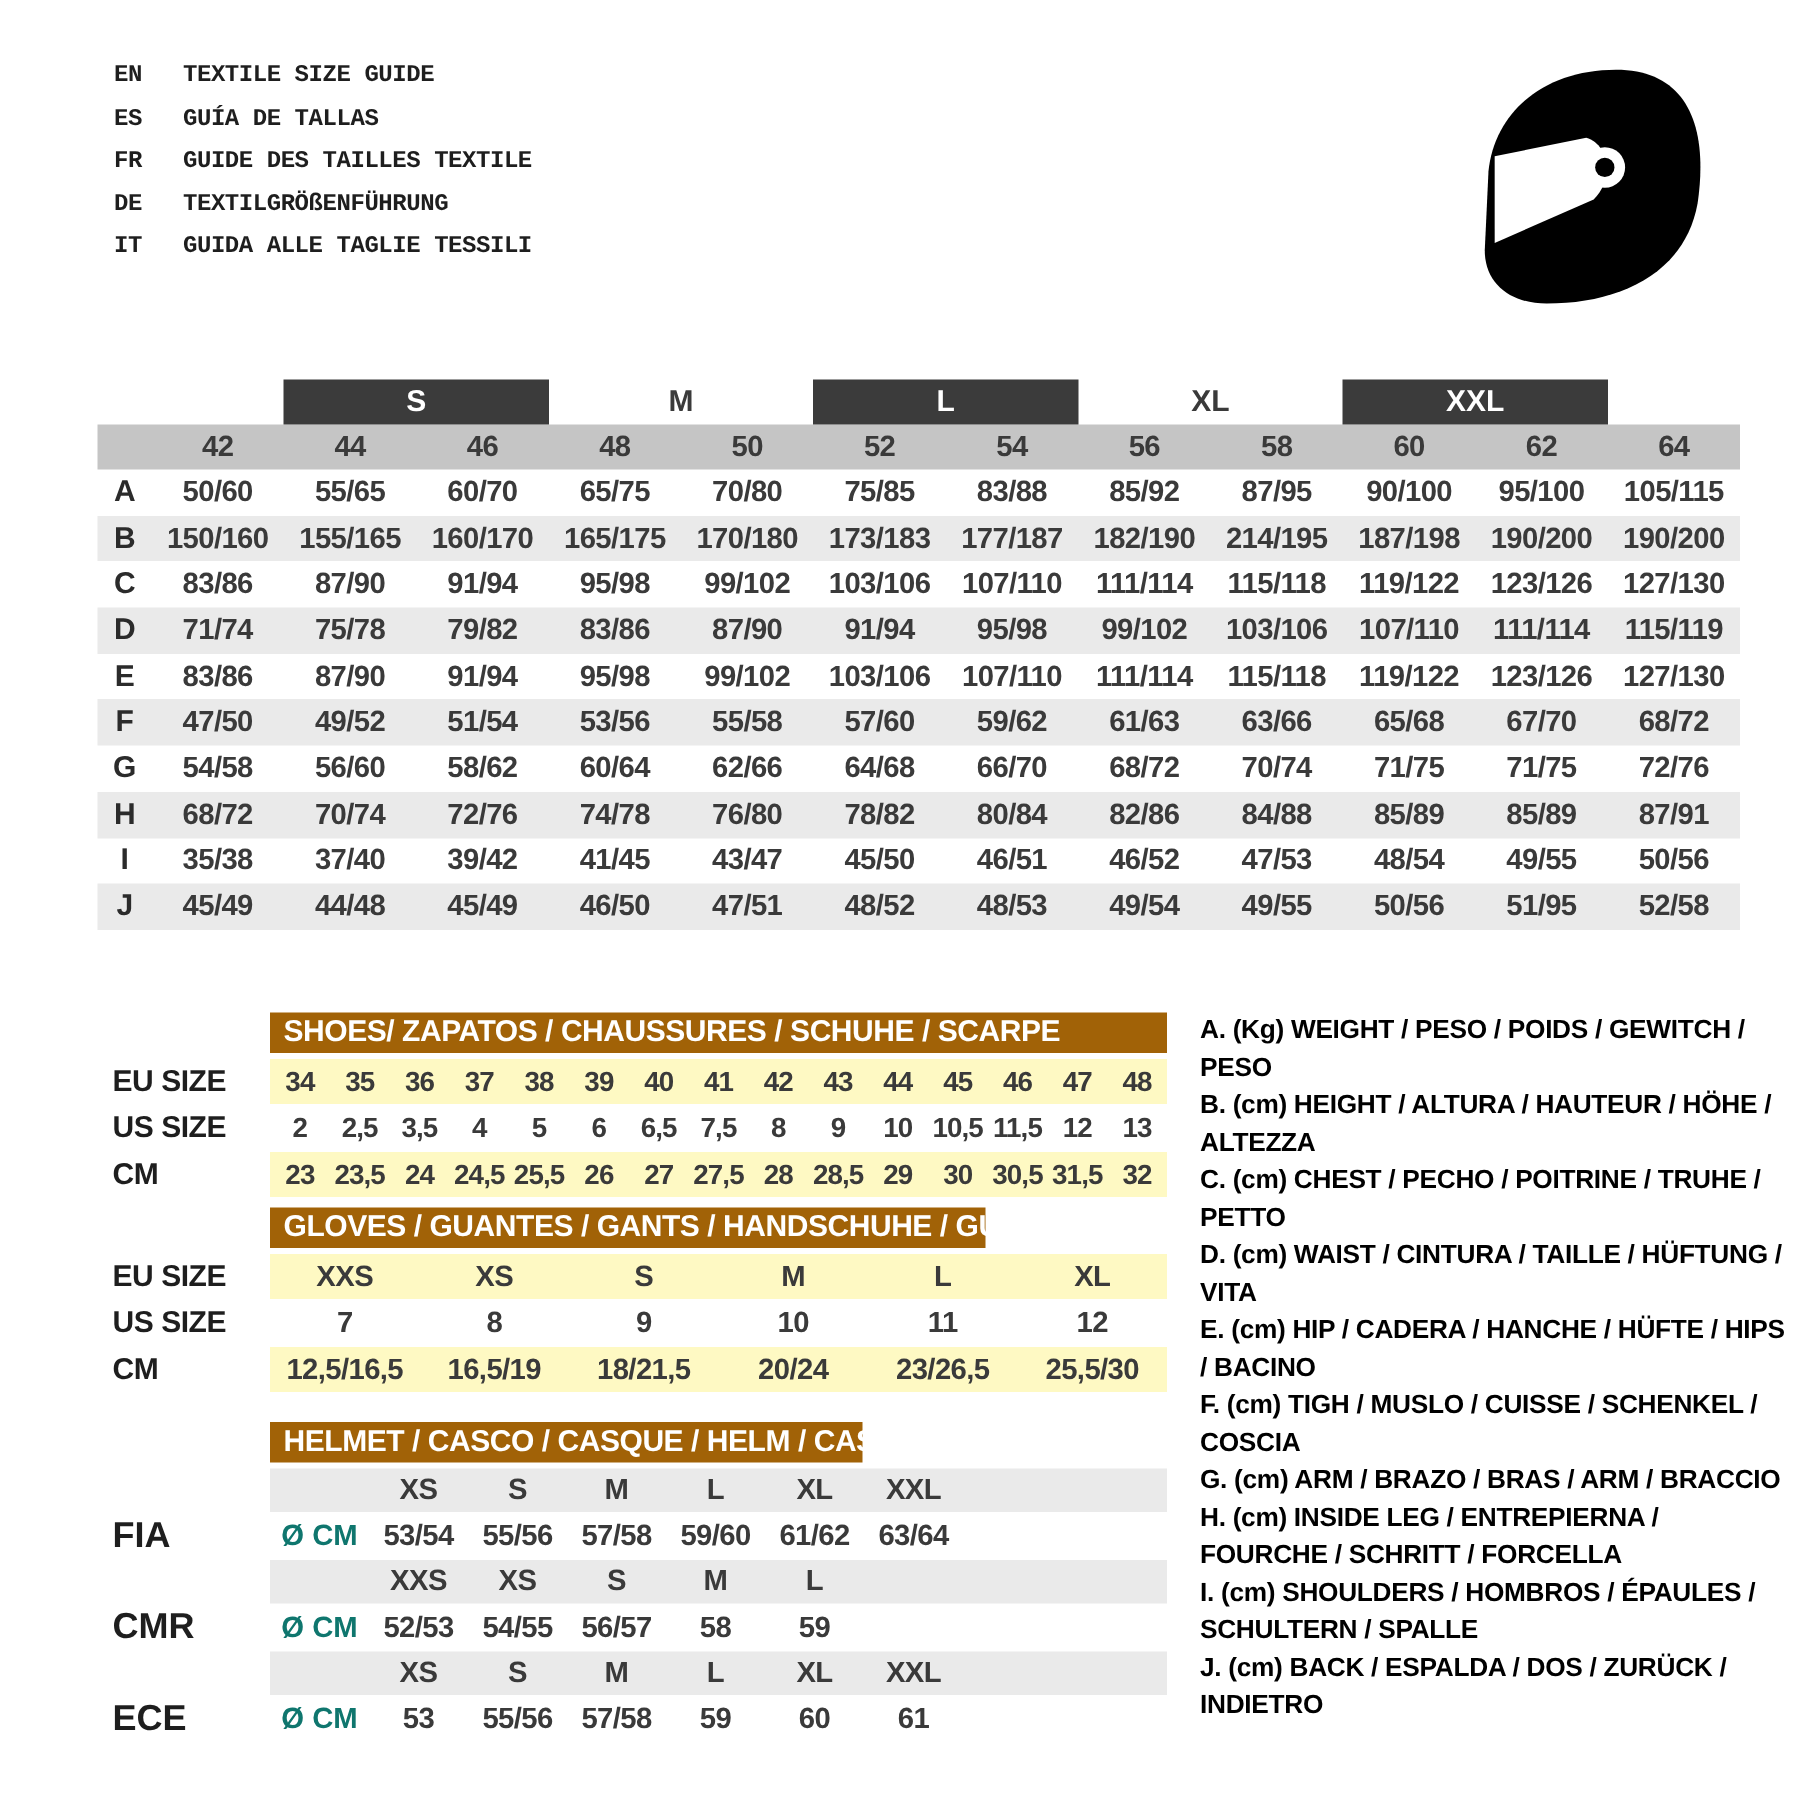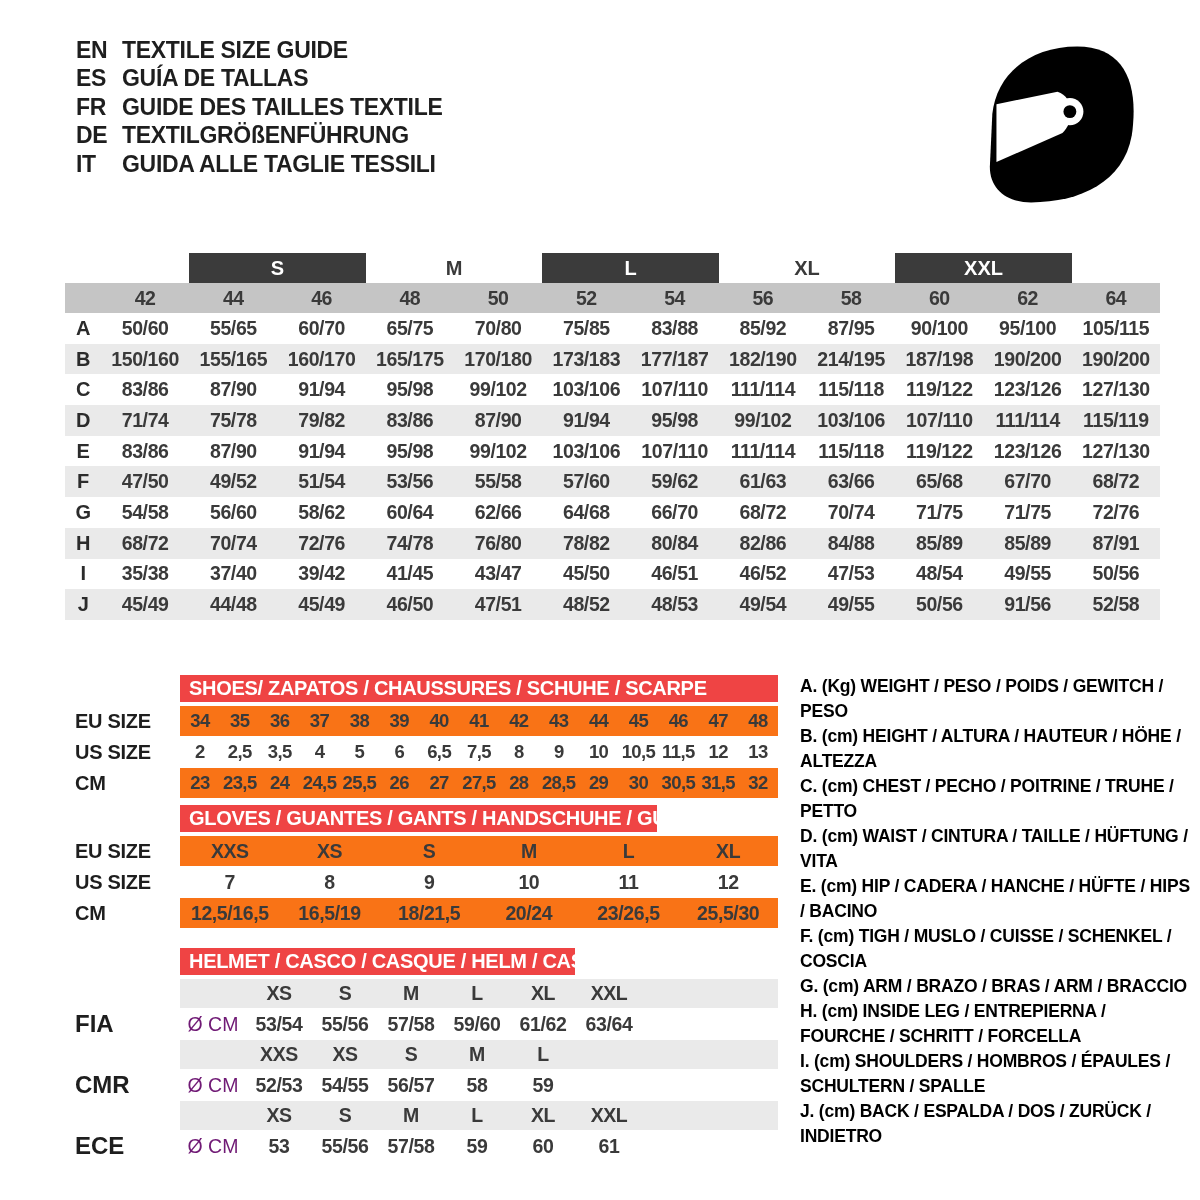--- a/index.html
+++ b/index.html
@@ -5,21 +5,21 @@
   html,body{margin:0;padding:0;}
   body{
     width:1200px;height:1200px;background:#ffffff;
     font-family:"Liberation Sans","DejaVu Sans",sans-serif;
     color:#222;
   }
   .canvas{position:relative;width:1200px;height:1200px;overflow:hidden;background:#fff;}
 
   
   .lang-list{position:absolute;left:76px;top:36px;}
-  .lang-row{display:flex;height:28.5px;align-items:center;font-weight:bold;font-size:23px;letter-spacing:-0.3px;color:#1e1e1e;}
+  .lang-row{display:flex;height:28.5px;align-items:center;font-weight:bold;font-size:16px;letter-spacing:-0.3px;color:#1e1e1e;font-family:Liberation Mono, monospace;}
   .lang-code{width:46px;}
 
   
   .helmet-logo{position:absolute;left:975px;top:38px;width:165px;height:172px;}
 
   
   .textile{position:absolute;left:65px;top:253px;width:1095px;}
   .tgrid{display:grid;grid-template-columns:36px repeat(12,1fr);}
   .groups{height:30px;}
   .sizegroup{display:flex;align-items:center;justify-content:center;font-weight:bold;font-size:20px;color:#3a3a3a;}
@@ -28,38 +28,38 @@
   .trow{height:30.7px;}
   .trow.stripe{background:#eaeaea;}
   .cell{display:flex;align-items:center;justify-content:center;font-weight:700;font-size:19.5px;color:#3a3a3a;letter-spacing:-0.4px;white-space:nowrap;overflow:hidden;}
   .letter{font-size:20px;color:#2b2b2b;}
 
   
   .section{position:absolute;left:75px;width:703px;}
   .sec-shoes{top:675px;}
   .sec-gloves{top:805px;}
   .sec-helmet{top:948px;}
-  .darkbar{margin-left:105px;height:27px;background:#ef4444;color:#fff;display:flex;align-items:center;
+  .darkbar{margin-left:105px;height:27px;background:#a16207;color:#fff;display:flex;align-items:center;
            padding-left:9px;font-weight:bold;font-size:20px;letter-spacing:-0.3px;box-sizing:border-box;margin-bottom:4px;white-space:nowrap;}
   .sec-shoes .darkbar{width:598px;}
   .sec-gloves .darkbar{width:477px;}
   .sec-helmet .darkbar{width:395px;}
   .lt-row{display:flex;height:30px;margin-bottom:1px;}
   .lt-label{width:105px;display:flex;align-items:center;font-weight:bold;font-size:20px;letter-spacing:-0.3px;color:#1e1e1e;text-align:center;}
   .lt-vals{width:598px;display:grid;}
-  .lt-vals.gray{background:#f97316;}
+  .lt-vals.gray{background:#fef9c3;}
   .sec-shoes .lt-vals{grid-template-columns:repeat(15,1fr);}
   .sec-shoes .cell{font-size:18.5px;letter-spacing:-0.6px;}
   .sec-gloves .lt-vals{grid-template-columns:repeat(6,1fr);}
 
   .h-band{margin-left:105px;width:598px;height:29px;background:#eaeaea;display:grid;
           grid-template-columns:66px repeat(6,66px) 1fr;margin-bottom:1px;}
   .h-vals{display:grid;grid-template-columns:105px 66px repeat(6,66px) 1fr;height:30px;margin-bottom:1px;}
   .h-name{display:flex;align-items:center;font-weight:bold;font-size:24px;color:#1e1e1e;}
-  .h-diam{display:flex;align-items:center;justify-content:center;font-weight:normal;font-size:19.5px;color:#701a75;}
+  .h-diam{display:flex;align-items:center;justify-content:center;font-weight:bold;font-size:19.5px;color:#0f766e;}
 
   
   .legend{position:absolute;left:800px;top:674px;width:392px;}
   .legend-line{font-weight:bold;font-size:17.5px;line-height:25px;letter-spacing:-0.2px;color:#000000;}
 </style>
 </head>
 <body>
 
 <div class="canvas">
 
@@ -257,21 +257,21 @@
           <div class="cell">45/49</div>
           <div class="cell">44/48</div>
           <div class="cell">45/49</div>
           <div class="cell">46/50</div>
           <div class="cell">47/51</div>
           <div class="cell">48/52</div>
           <div class="cell">48/53</div>
           <div class="cell">49/54</div>
           <div class="cell">49/55</div>
           <div class="cell">50/56</div>
-          <div class="cell">91/56</div>
+          <div class="cell">51/95</div>
           <div class="cell">52/58</div>
         </div>
       </div>
   </div>
 
   <div class="section sec-shoes">
     <div class="darkbar">SHOES/ ZAPATOS / CHAUSSURES / SCHUHE / SCARPE</div>
     <div>
         <div class="lt-row">
           <div class="lt-label">EU SIZE</div>

